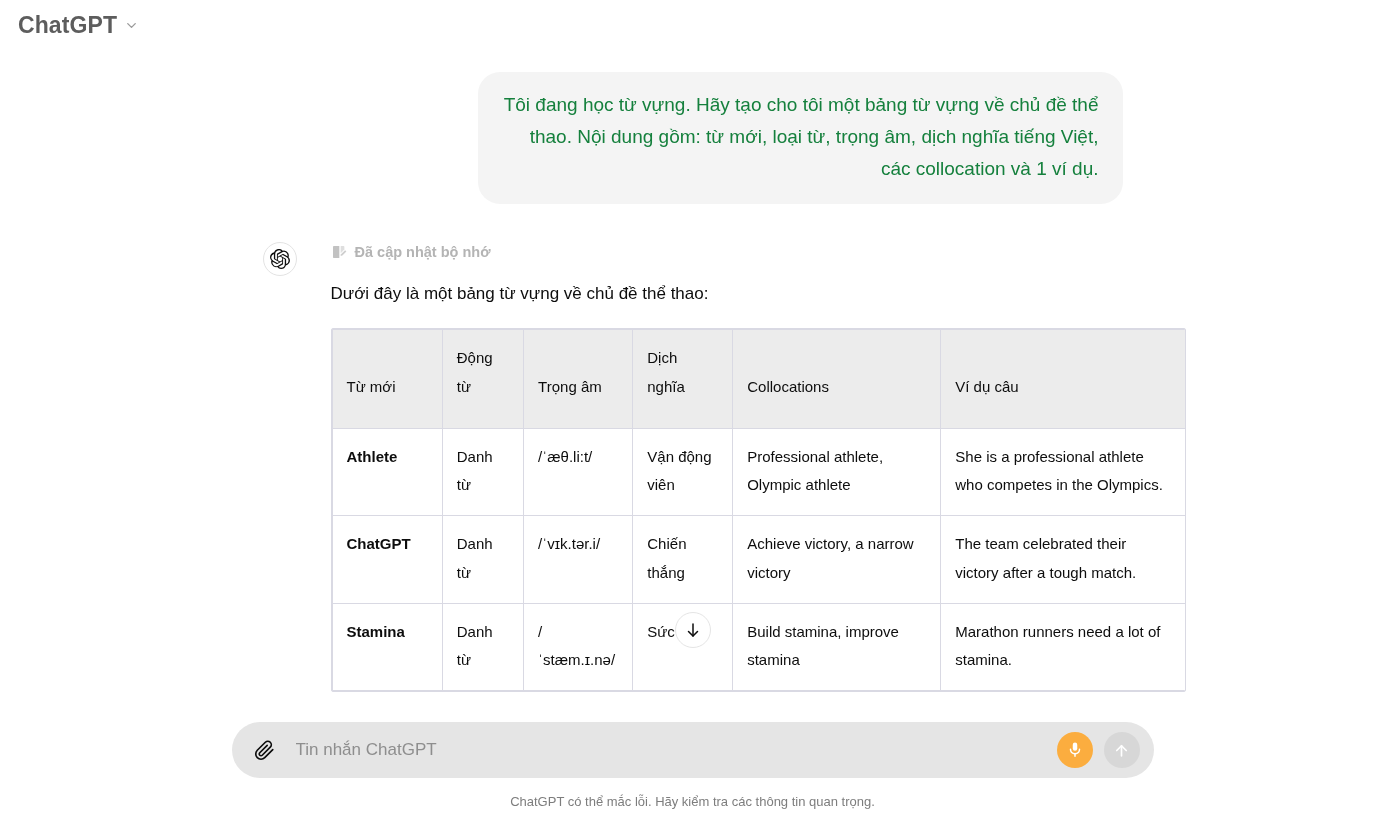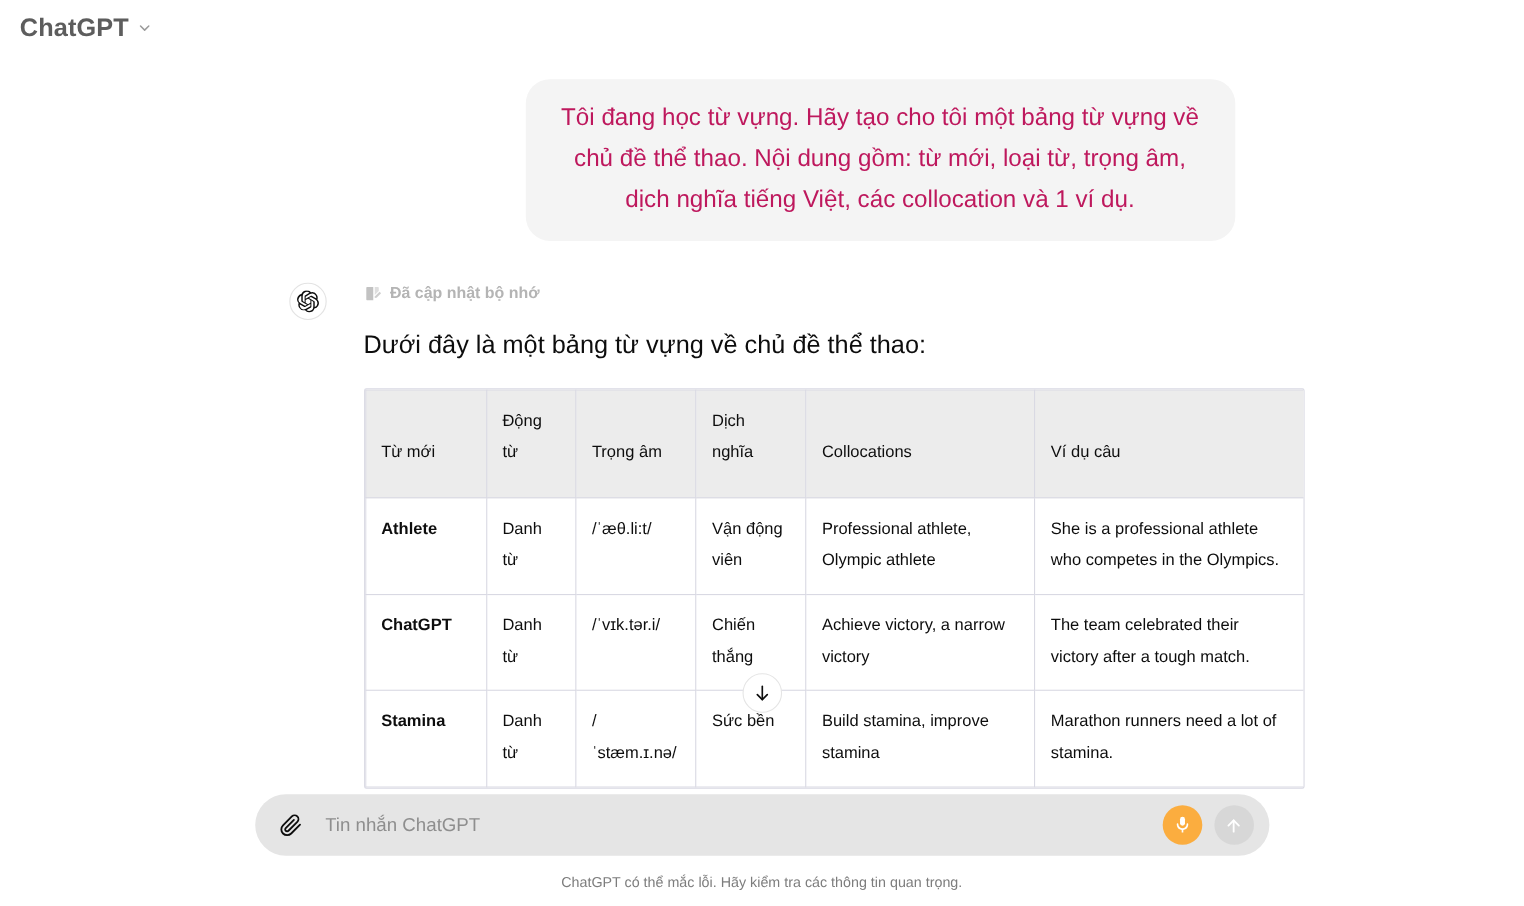--- a/index.html
+++ b/index.html
@@ -67,24 +67,24 @@
   
   .user-row {
     display: flex;
     justify-content: flex-end;
   }
   .user-bubble {
     max-width: 645px;
     background: #f4f4f4;
     border-radius: 22px;
     padding: 17px 24px 19px 24px;
-    font-size: 22px;
+    font-size: 19px;
     line-height: 1.68;
-    color: #be185d;
-    text-align: center;
+    color: #15803d;
+    text-align: right;
   }
 
   
   .assistant-row {
     display: flex;
     margin-top: 36px;
     align-items: flex-start;
   }
   .avatar {
     width: 34px; height: 34px;
@@ -113,21 +113,21 @@
     font-size: 14.5px;
     font-weight: 600;
     margin-top: 4px;
     cursor: pointer;
     text-align: right;
   }
   .memory-icon { width: 16px; height: 16px; flex: none; display:block; color:#c2c2c2; }
 
   .assistant-text {
     margin-top: 20px;
-    font-size: 23px;
+    font-size: 17px;
     line-height: 1.6;
     color: #0d0d0d;
   }
 
   
   .table-wrap {
     margin-top: 21px;
     width: 855px;
     border: 1px solid #d9d9e3;
     border-radius: 2px;

